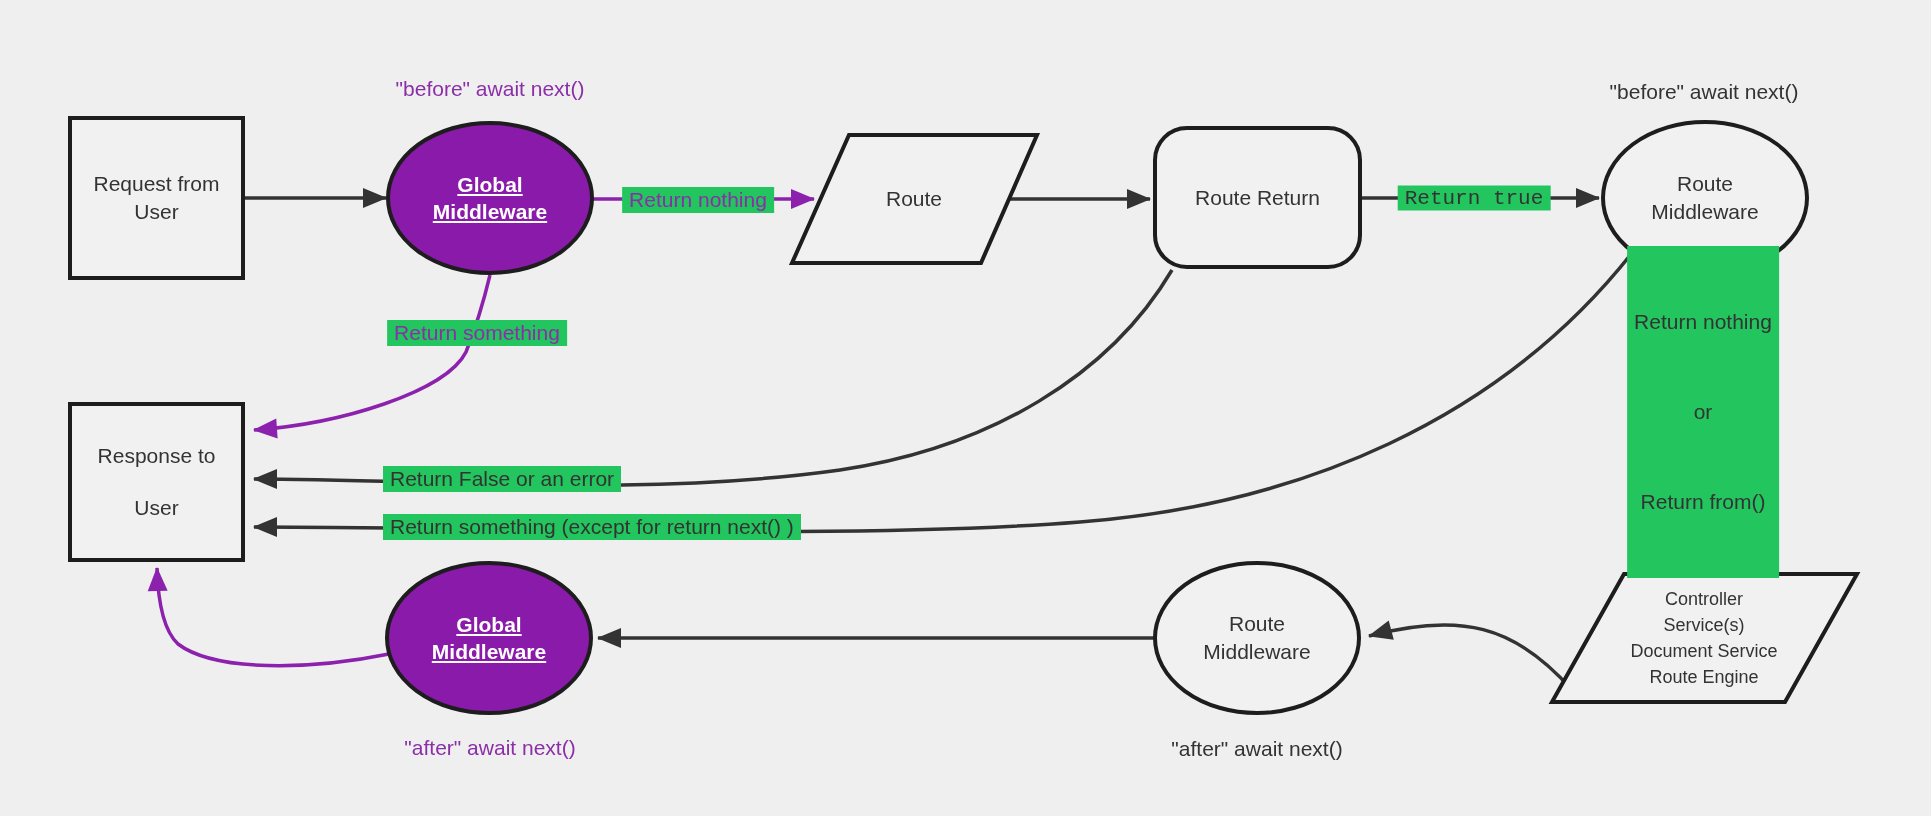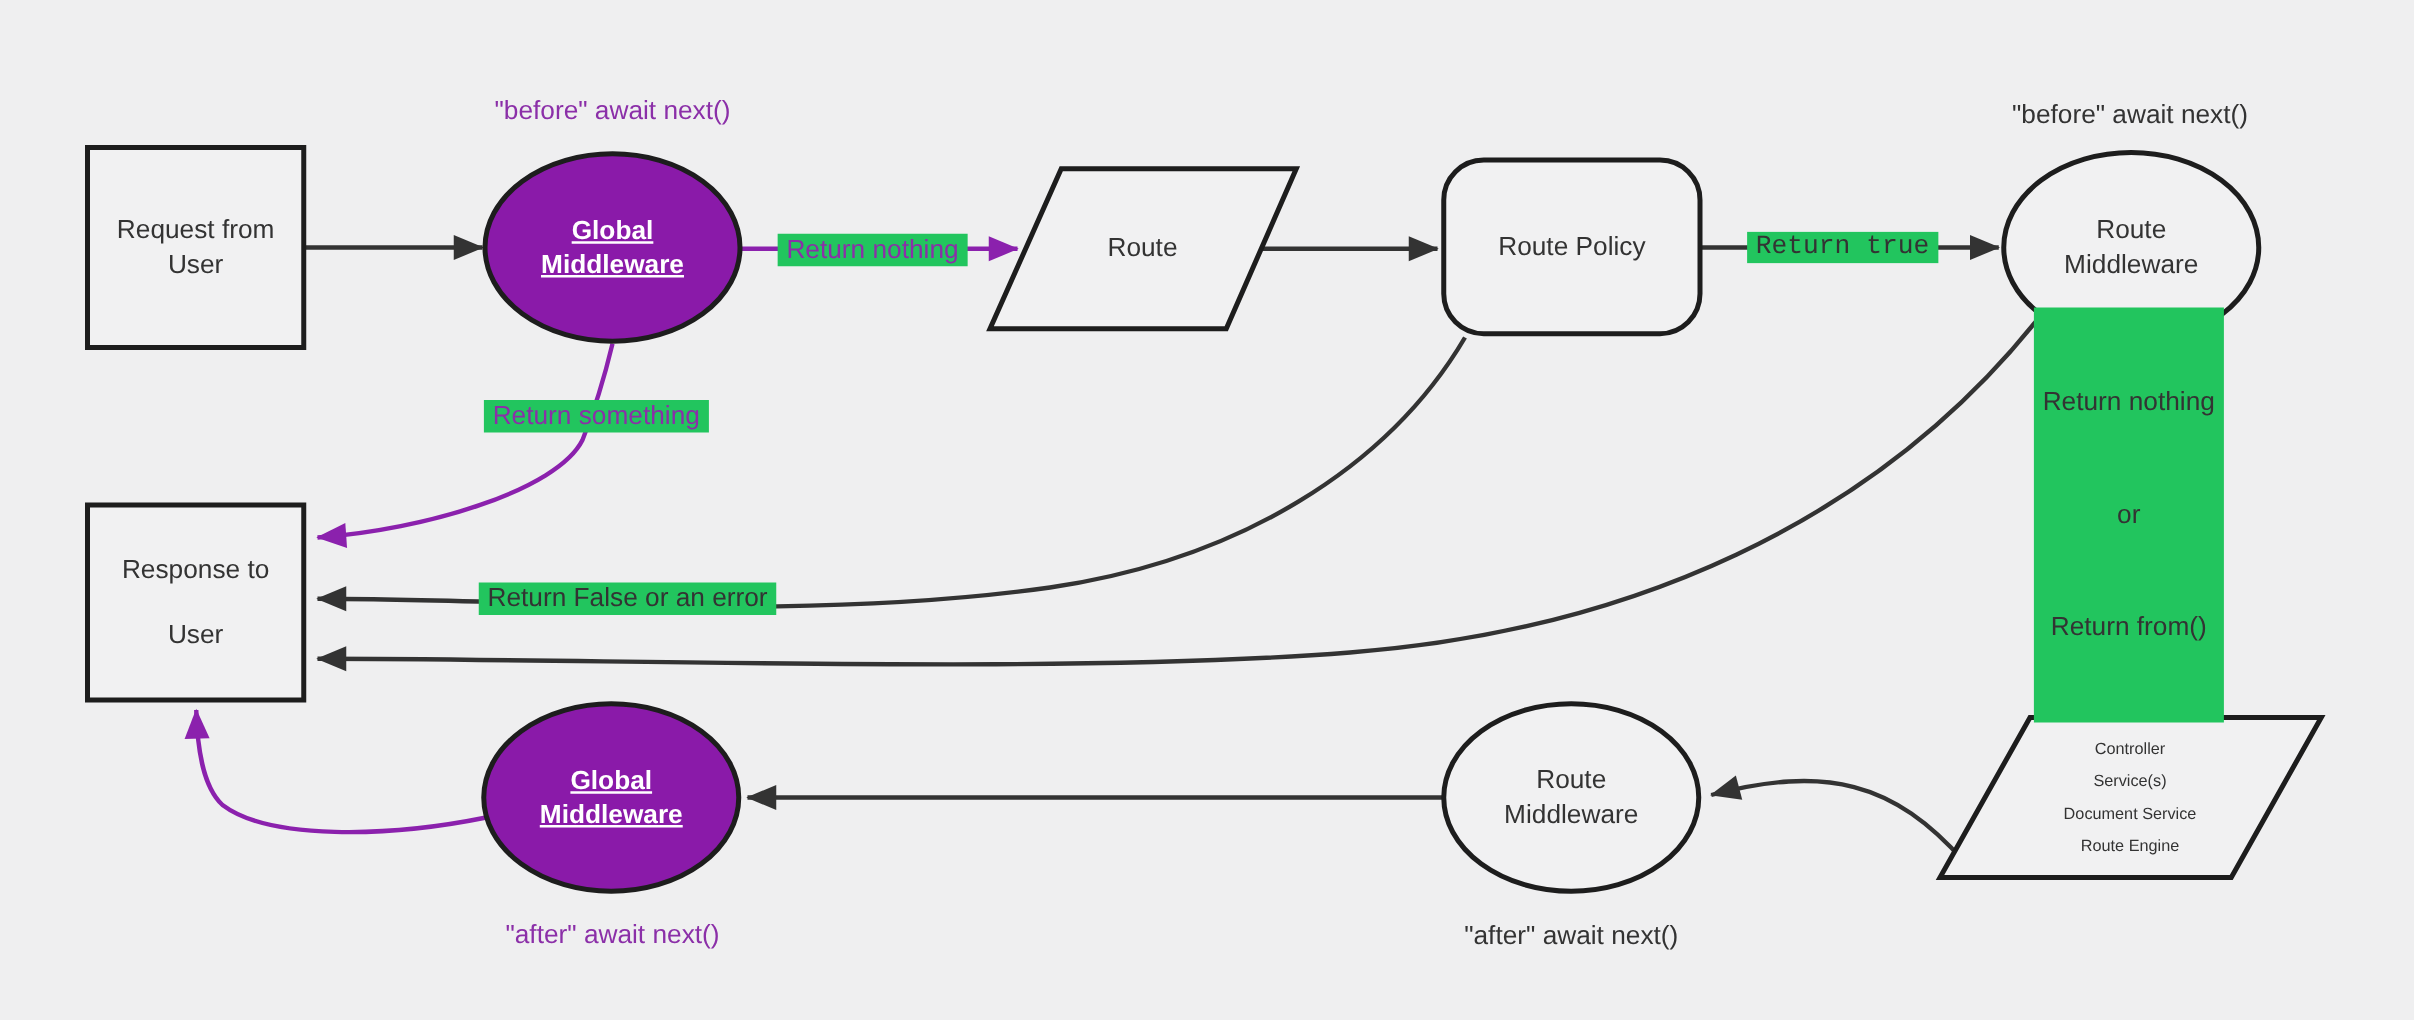--- a/index.html
+++ b/index.html
@@ -2,21 +2,21 @@
 <html><head>
 <meta charset="utf-8">
 <style>
   html,body{margin:0;padding:0;}
   body{background:#efeff0;font-family:"Liberation Sans", sans-serif;}
   .canvas{position:relative;width:1931px;height:816px;background:#efeff0;overflow:hidden;}
   .canvas svg{position:absolute;left:0;top:0;}
   .node-label{position:absolute;display:flex;flex-direction:column;align-items:center;justify-content:center;
     text-align:center;color:#333;font-size:21px;line-height:28px;pointer-events:none;}
   .node-label.white{color:#fff;font-weight:bold;line-height:27px;text-decoration:underline;}
-  .node-label.small{font-size:13px;line-height:26px;}
+  .node-label.small{font-size:18px;line-height:26px;}
   .edge-label{position:absolute;transform:translate(-50%,-50%);white-space:nowrap;font-size:21px;color:#333;
     text-align:center;pointer-events:none;}
   .edge-label.masked{background:#22c55e;padding:1px 7px;}
   .edge-label.left-anchor{transform:translate(0,-50%);}
   .edge-label.purple{color:#8b2fa8;}
   .edge-label.triple{line-height:30px;white-space:pre;}
 </style>
 </head>
 <body>
 
@@ -67,21 +67,21 @@
   <div class="node-label white" style="left:388px;top:123px;width:204px;height:150px;">
     <span>Global</span>
     <span>Middleware</span>
   </div>
 
   <div class="node-label" style="left:814px;top:135px;width:200px;height:128px;">
     <span>Route</span>
   </div>
 
   <div class="node-label" style="left:1155px;top:128px;width:205px;height:139px;">
-    <span>Route Policy</span>
+    <span>Route Return</span>
   </div>
 
   <div class="node-label" style="left:1603px;top:123px;width:204px;height:150px;">
     <span>Route</span>
     <span>Middleware</span>
   </div>
 
   <div class="node-label small" style="left:1604px;top:574px;width:200px;height:128px;">
     <span>Controller</span>
     <span>Service(s)</span>
@@ -115,18 +115,19 @@
   <div class="edge-label masked triple" style="left:1703px;top:412px;">
     <div>Return nothing</div>
     <div>or</div>
     <div>Return from()</div>
   </div>
 
   <div class="edge-label purple masked" style="left:477px;top:333px;">Return something</div>
 
   <div class="edge-label masked left-anchor" style="left:383px;top:479px;">Return False or an error</div>
 
+  <div class="edge-label masked left-anchor" style="left:383px;top:527px;">Return something (except for return next() )</div>
 
   <div class="edge-label" style="left:1257px;top:749px;">"after" await next()</div>
 
   <div class="edge-label purple" style="left:490px;top:748px;">"after" await next()</div>
 
 </div>
 
 </body></html>

